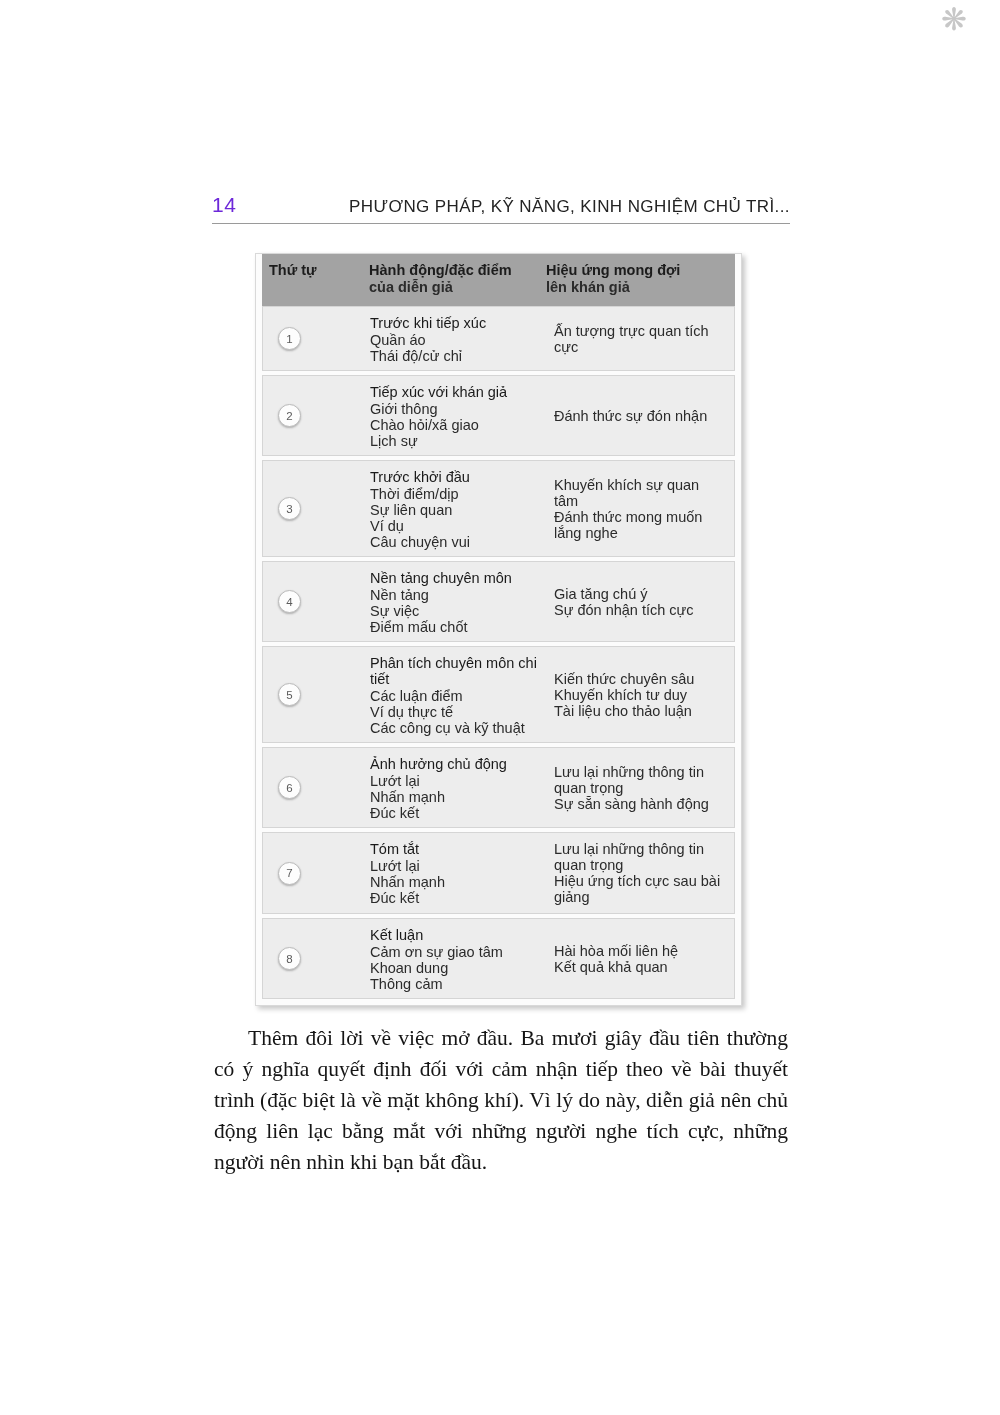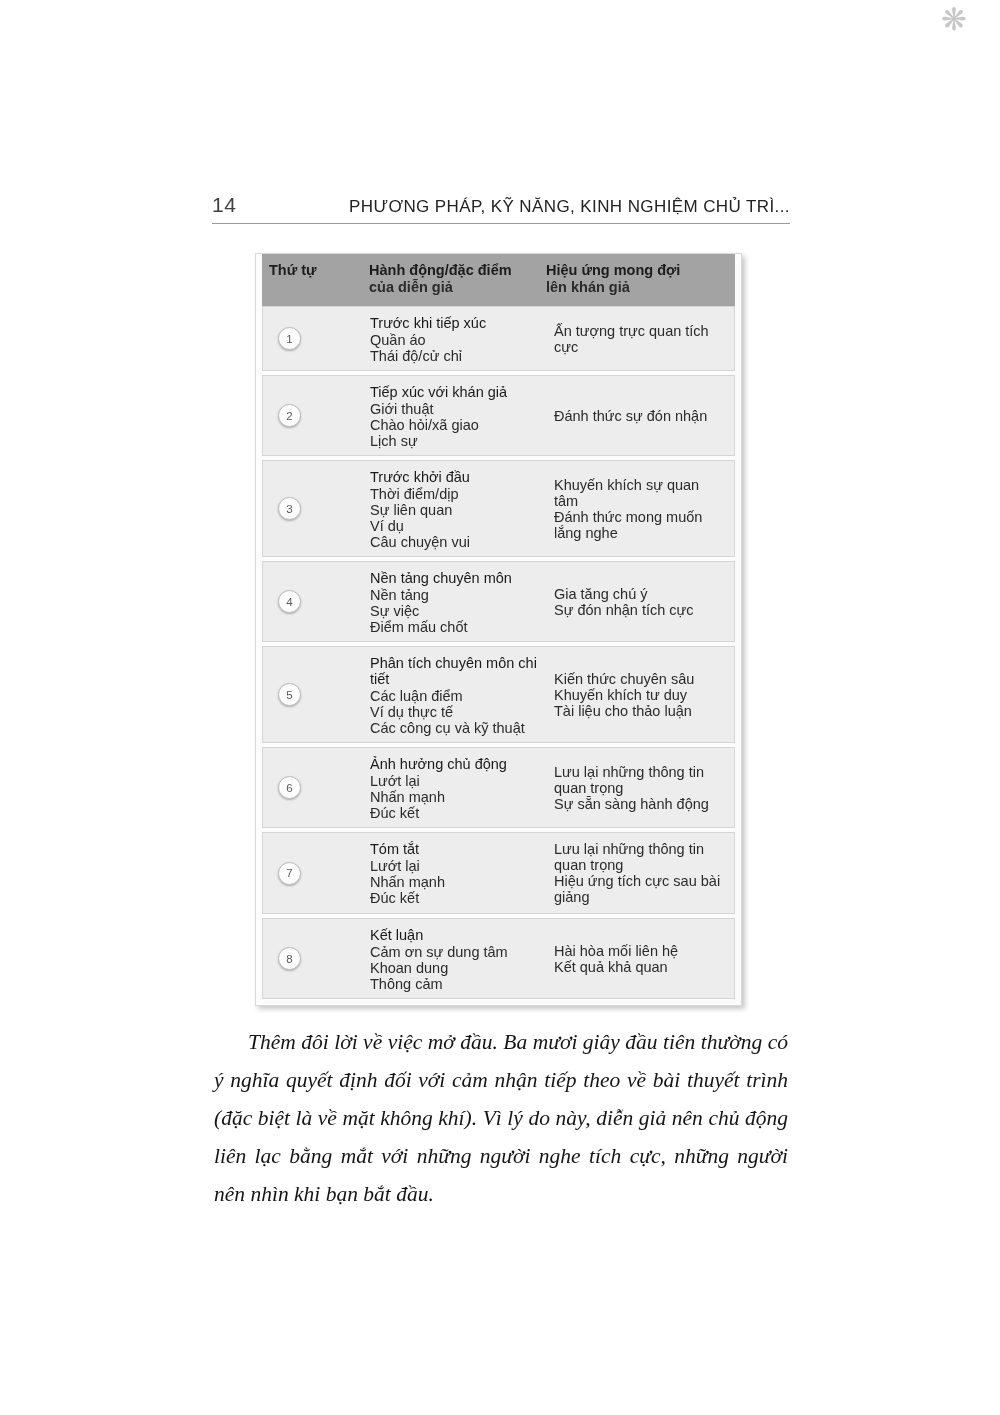--- a/index.html
+++ b/index.html
@@ -24,21 +24,21 @@
   
   .running-head {
     position: absolute;
     top: 193px; left: 212px; width: 578px;
     display: flex;
     justify-content: space-between;
     align-items: baseline;
   }
   .page-number {
     font-size: 21px;
-    color: #404040;
+    color: #6d28d9;
     letter-spacing: 0.5px;
     text-align: center;
   }
   .running-title {
     font-size: 17px;
     color: #232323;
     letter-spacing: 0.4px;
     white-space: nowrap;
     margin-left: 10px;
   }
@@ -108,25 +108,24 @@
   }
   .effect-item { }
   .trow.spaced .effect-item + .effect-item { }
 
   
   .body-paragraph {
     position: absolute;
     top: 1001px; left: 214px; width: 574px;
     font-family: "Liberation Serif", serif;
     font-size: 21.5px;
-    line-height: 38px;
+    line-height: 31px;
     color: #151515;
     text-align: justify;
     text-indent: 34px;
-    font-style: italic;
   }
 </style>
 </head>
 <body>
 
 <span class="ornament">❋</span>
 
 <div class="running-head">
   <span class="page-number">14</span>
   <span class="running-title">PHƯƠNG PHÁP, KỸ NĂNG, KINH NGHIỆM CHỦ TRÌ...</span>
@@ -164,21 +163,21 @@
         </div>
   </div>
 
   <div class="trow">
     <div class="cell-num">
       <span class="num-circle">2</span>
     </div>
     <div class="cell-action">
       <div class="action-title">Tiếp xúc với khán giả</div>
       <div class="action-items">
-            <div class="action-item">Giới thuật</div>
+            <div class="action-item">Giới thông</div>
             <div class="action-item">Chào hỏi/xã giao</div>
             <div class="action-item">Lịch sự</div>
           </div>
     </div>
     <div class="cell-effect">
           <div class="effect-item">Đánh thức sự đón nhận</div>
         </div>
   </div>
 
   <div class="trow">
@@ -273,21 +272,21 @@
         </div>
   </div>
 
   <div class="trow">
     <div class="cell-num">
       <span class="num-circle">8</span>
     </div>
     <div class="cell-action">
       <div class="action-title">Kết luận</div>
       <div class="action-items">
-            <div class="action-item">Cảm ơn sự dung tâm</div>
+            <div class="action-item">Cảm ơn sự giao tâm</div>
             <div class="action-item">Khoan dung</div>
             <div class="action-item">Thông cảm</div>
           </div>
     </div>
     <div class="cell-effect">
           <div class="effect-item">Hài hòa mối liên hệ</div>
           <div class="effect-item">Kết quả khả quan</div>
         </div>
   </div>
 </div>

